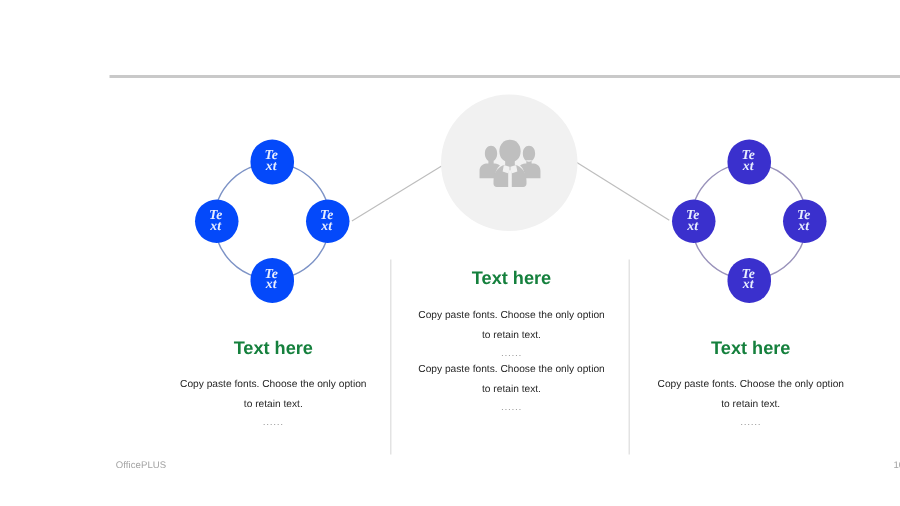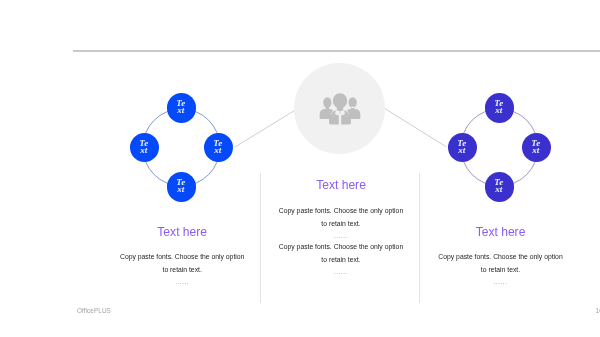--- a/index.html
+++ b/index.html
@@ -17,21 +17,21 @@
   .node span{font-family:"Liberation Serif",serif;font-weight:bold;font-style:italic;
         font-size:9.2px;line-height:7.0px;color:#e8eeff;text-align:center;
         display:block;}
   .node span i{display:block;font-style:italic;}
   .node span{margin-top:-1px;margin-left:-1.2px;}
   .centercircle{position:absolute;left:254px;top:63px;width:91px;height:91px;
         border-radius:50%;background:#f1f1f1;
         display:flex;align-items:center;justify-content:center;}
   .usersicon{display:block;}
   .col{position:absolute;text-align:center;}
-  .ctitle{font-weight:normal;font-size:12.1px;line-height:14px;color:#8b5cf6;margin-top:2px;}
+  .ctitle{font-weight:bold;font-size:12.1px;line-height:14px;color:#15803d;margin-top:2px;}
   .cbody{font-size:6.8px;color:#262626;line-height:12.6px;}
   .dots{font-size:6.8px;line-height:12.6px;color:#9a9a9a;letter-spacing:0.45px;}
   .col .cbody{margin-top:0;}
   .col .dots{margin-top:0;}
   .foot{position:absolute;font-size:6.4px;color:#a3a3a3;letter-spacing:0.05px;}
 </style>
 </head>
 <body>
 
 <div class="slide">

